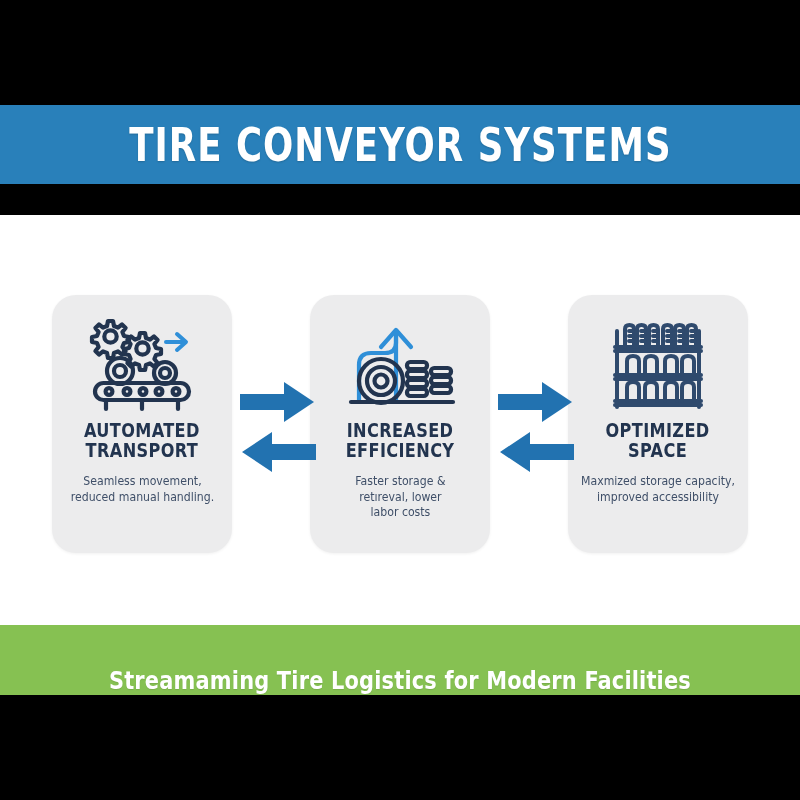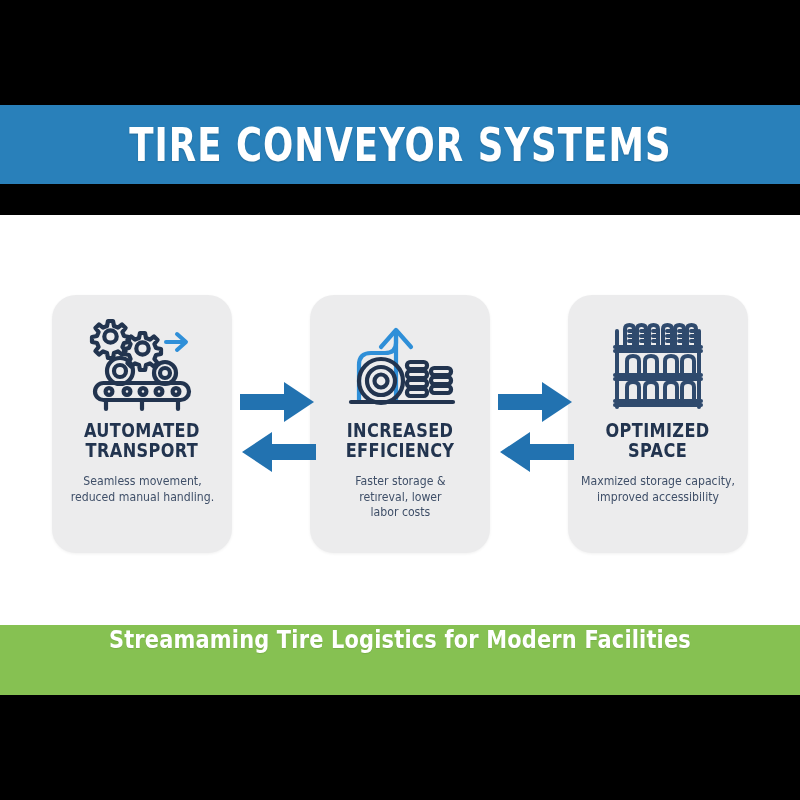--- a/index.html
+++ b/index.html
@@ -94,21 +94,21 @@
   }
   .arrows-1{left:240px;}
   .arrows-2{left:498px;}
 
   
   .footer-band{
     position:absolute;left:0;top:625px;
     width:800px;height:70px;
     background:#86c košík;
     background:#86c152;
-    display:flex;align-items:flex-start;justify-content:center;
+    display:flex;align-items:flex-end;justify-content:center;
   }
   .footer-text{
     color:#ffffff;
     font-family:"Liberation Sans Narrow","DejaVu Sans Condensed","Liberation Sans",sans-serif;
     font-weight:700;
     font-size:25px;
     letter-spacing:0.2px;
     transform:scaleX(0.93);
     white-space:nowrap;
     text-shadow:0 1px 1px rgba(0,0,0,0.10);

